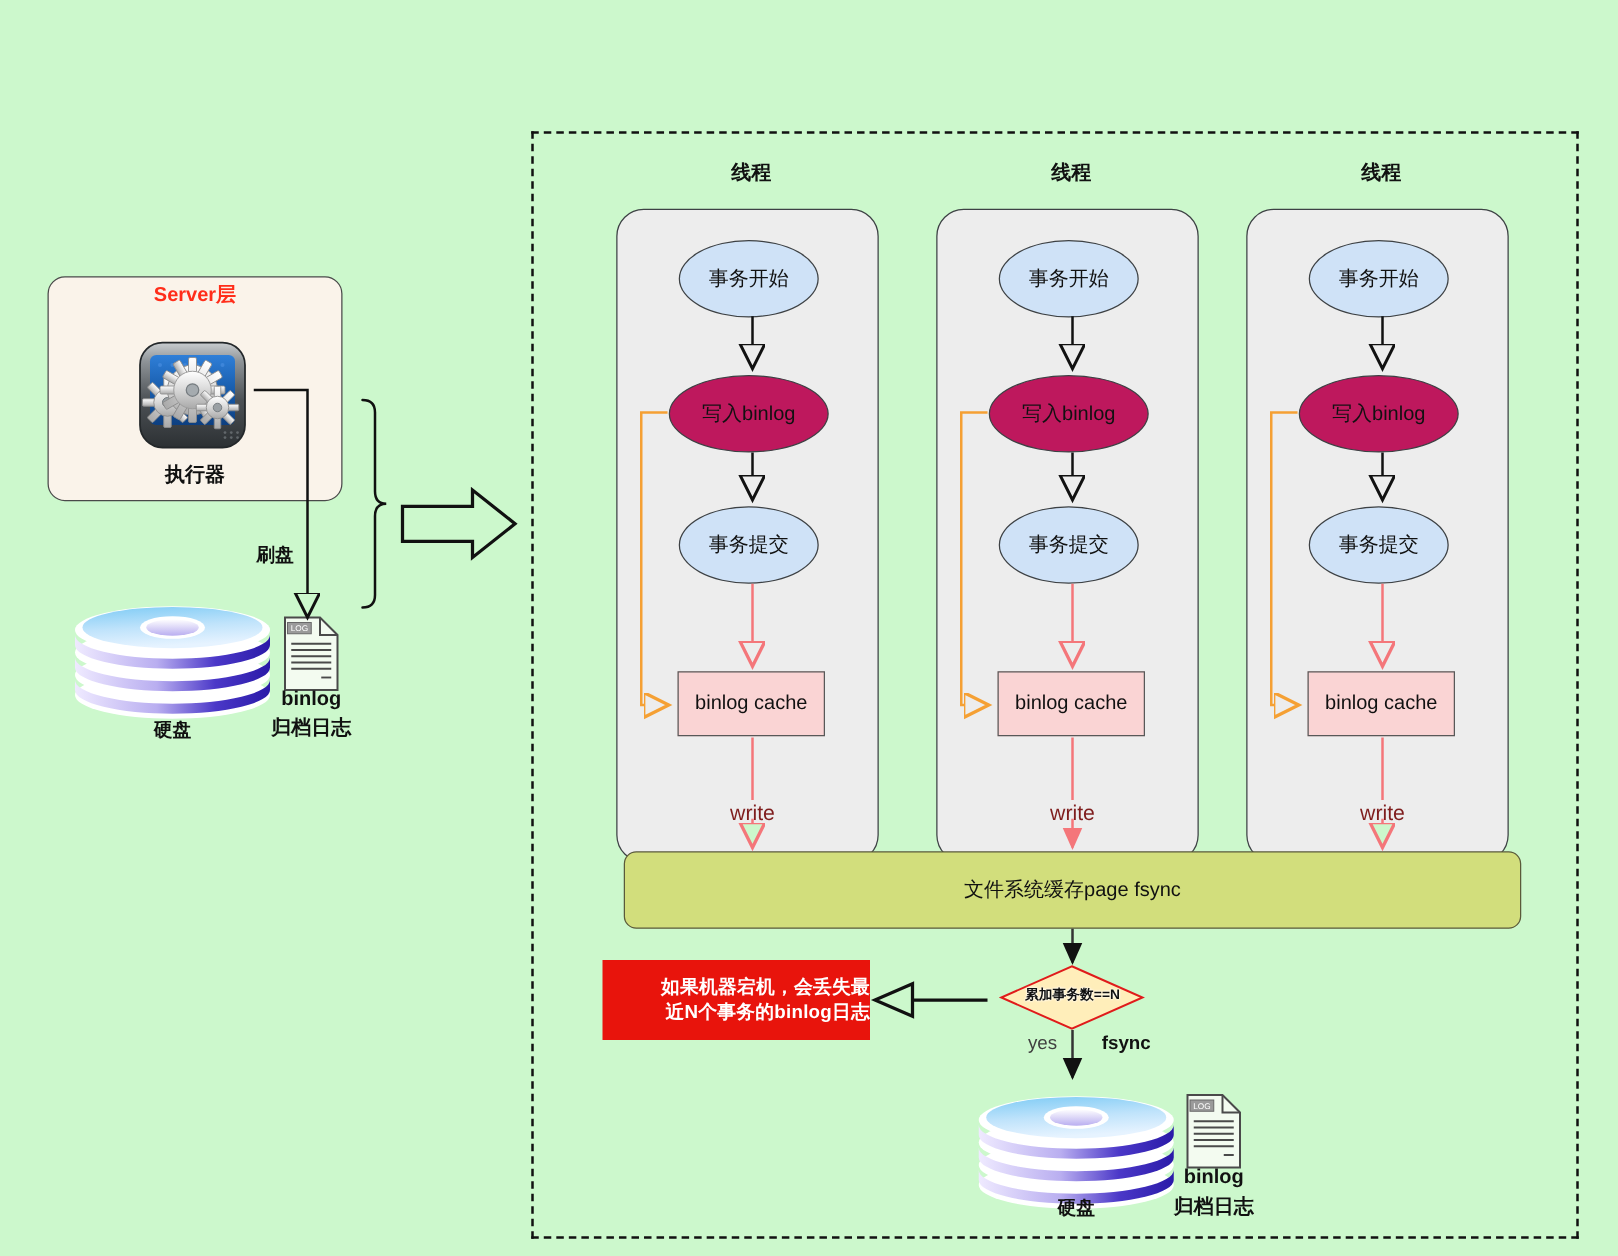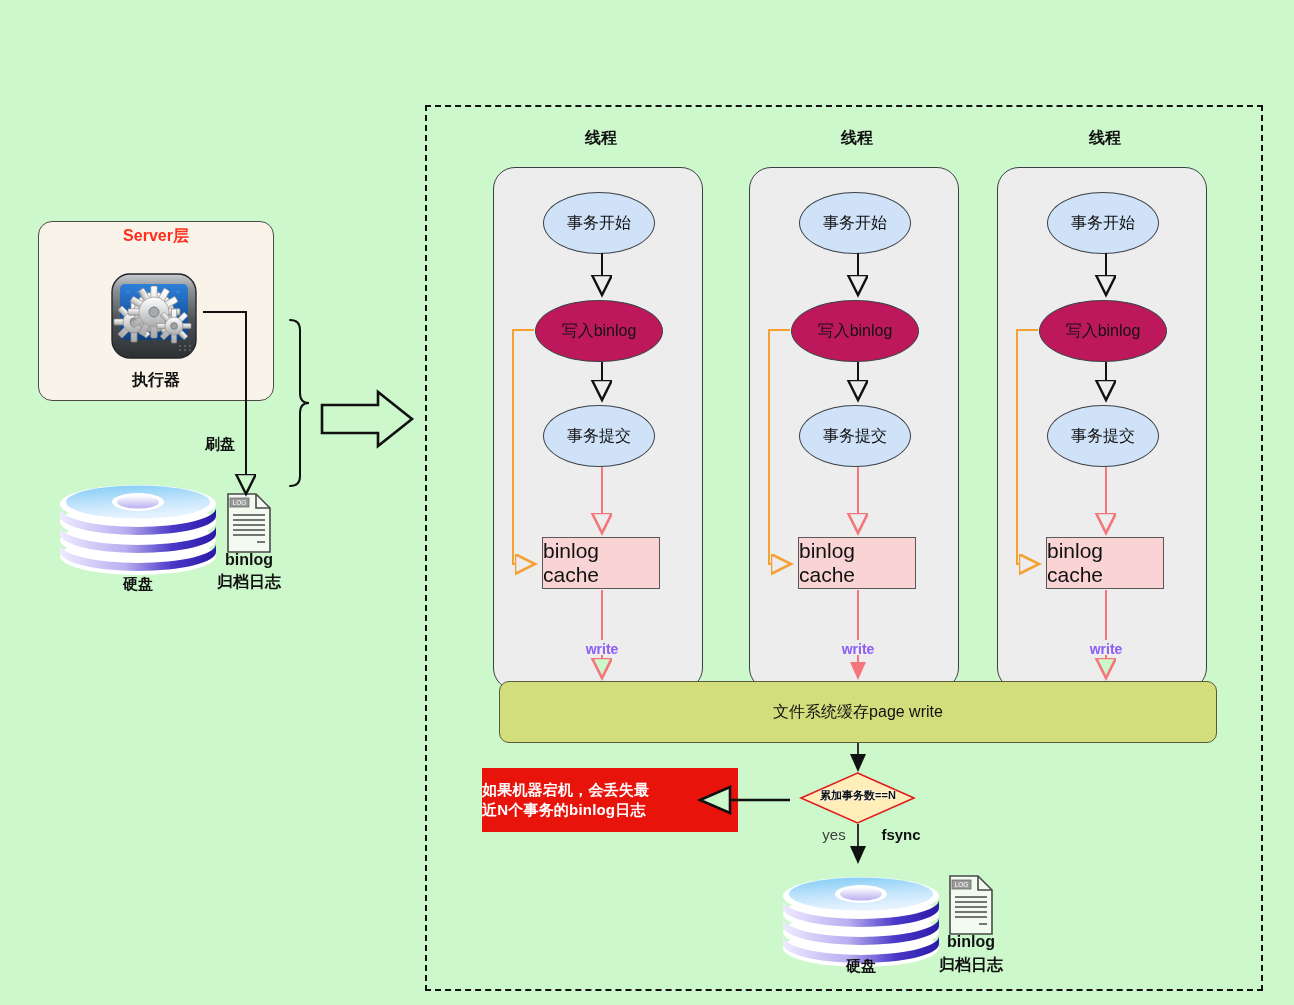--- a/index.html
+++ b/index.html
@@ -85,25 +85,25 @@
     border-radius:50%;
     display:flex;align-items:center;justify-content:center;
     font-size:16px;color:#111;
   }
   .ell.blue{background:#cfe2f7;}
   .ell.orange{background:#be185d;}
   .cache-box{
     position:absolute;box-sizing:border-box;
     background:#fad4d4;border:1.8px solid #585858;
     display:flex;align-items:center;justify-content:center;
-    font-size:21px;color:#111;
+    font-size:16px;color:#111;
   }
   .write-label{
     position:absolute;text-align:center;width:80px;
-    font-weight:bold;font-size:14px;color:#8b5cf6;
+    font-weight:normal;font-size:17px;color:#7f1d1d;
   }
 
   
   #page-cache{
     left:499px;top:681px;width:718px;height:62px;
     background:#d2de7c;
     border:1.8px solid #5a5a3a;
     border-radius:10px;
     box-sizing:border-box;
     display:flex;align-items:center;justify-content:center;
@@ -115,24 +115,24 @@
   #diamond-text{
     left:782px;top:788px;width:152px;text-align:center;
     font-weight:bold;font-size:11px;color:#111;
     text-shadow:0 0 2px #fff,0 0 2px #fff;
   }
   #yes-label{ left:806px;top:826px;width:56px;text-align:center;font-size:15px;color:#404040;}
   #fsync-label{ left:868px;top:826px;width:66px;text-align:center;font-weight:bold;font-size:15px;color:#111;}
 
   
   #warn-box{
-    left:482px;top:768px;width:256px;height:64px;
+    left:482px;top:768px;width:214px;height:64px;
     background:#e8140c;
     display:flex;flex-direction:column;
-    align-items:flex-start;justify-content:center;
+    align-items:flex-end;justify-content:center;
     box-sizing:border-box;
   }
   #warn-box div{
     color:#fff;font-weight:bold;font-size:15px;line-height:20px;letter-spacing:.2px;
   }
 
   
   #disk-bottom{ left:775px;top:862px;width:172px;height:110px; }
   #disk-bottom-label{
     left:775px;top:957px;width:172px;text-align:center;
@@ -320,21 +320,21 @@
 
   <div class="abs thread-panel" style="left:997px">
     <div class="ell blue" style="left:49px;top:24px;width:112px;height:62px">事务开始</div>
     <div class="ell orange" style="left:41px;top:132px;width:128px;height:62px">写入binlog</div>
     <div class="ell blue" style="left:49px;top:237px;width:112px;height:62px">事务提交</div>
     <div class="cache-box" style="left:48px;top:369px;width:118px;height:52px">binlog cache</div>
   </div>
   <div class="abs write-label" style="left:1066px;top:641px">write</div>
 
   <div class="abs" id="page-cache">
-    <span>文件系统缓存page write</span>
+    <span>文件系统缓存page fsync</span>
   </div>
 
   <div class="abs" id="diamond-wrap">
     <svg width="115" height="52" viewBox="0 0 115 52">
       <polygon points="57.5,1 114,26 57.5,51 1,26" fill="#ffeeba" stroke="#e01b1b" stroke-width="1.6"></polygon>
     </svg>
   </div>
   <div class="abs" id="diamond-text">累加事务数==N</div>
   <div class="abs" id="yes-label">yes</div>
   <div class="abs" id="fsync-label">fsync</div>

